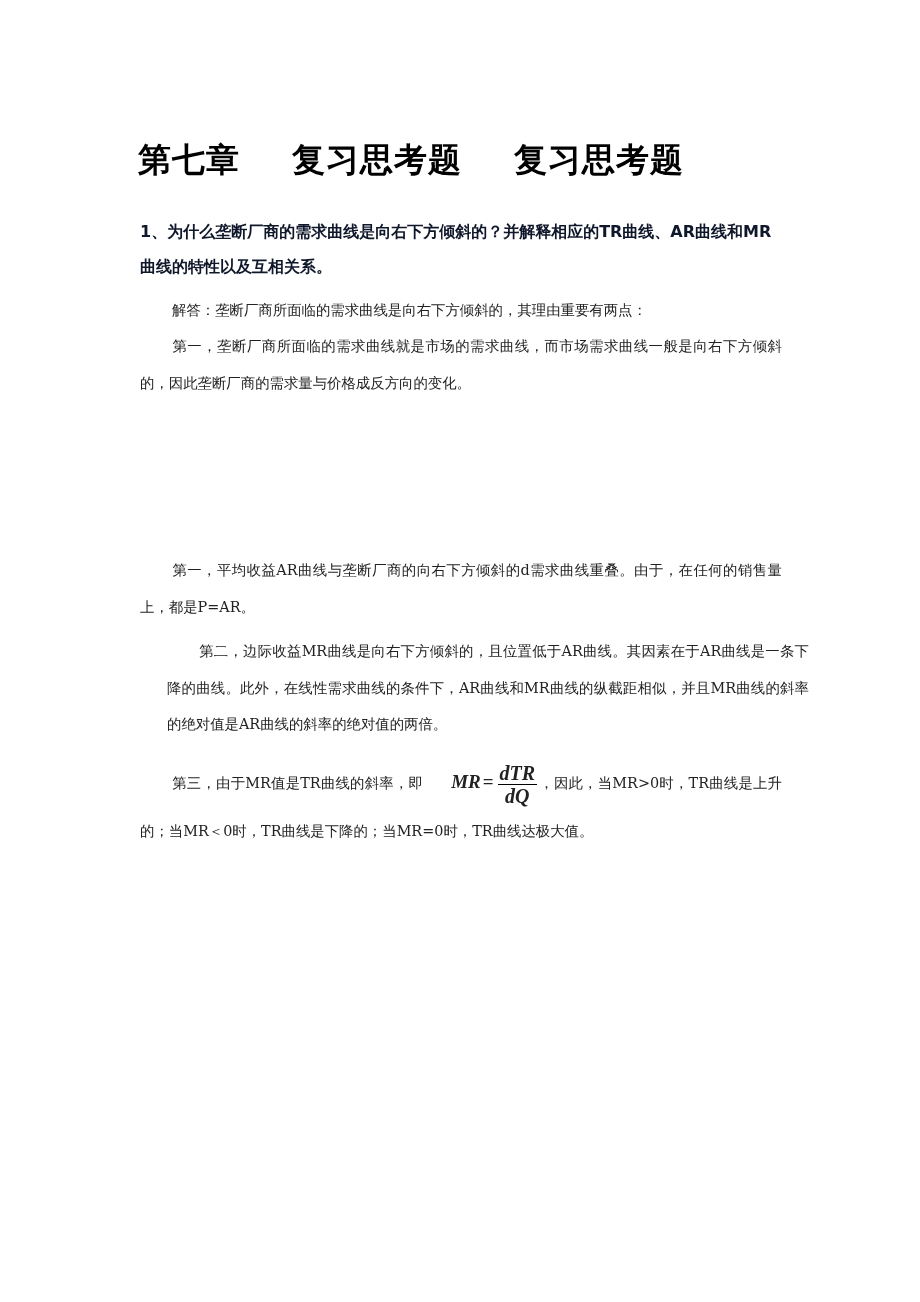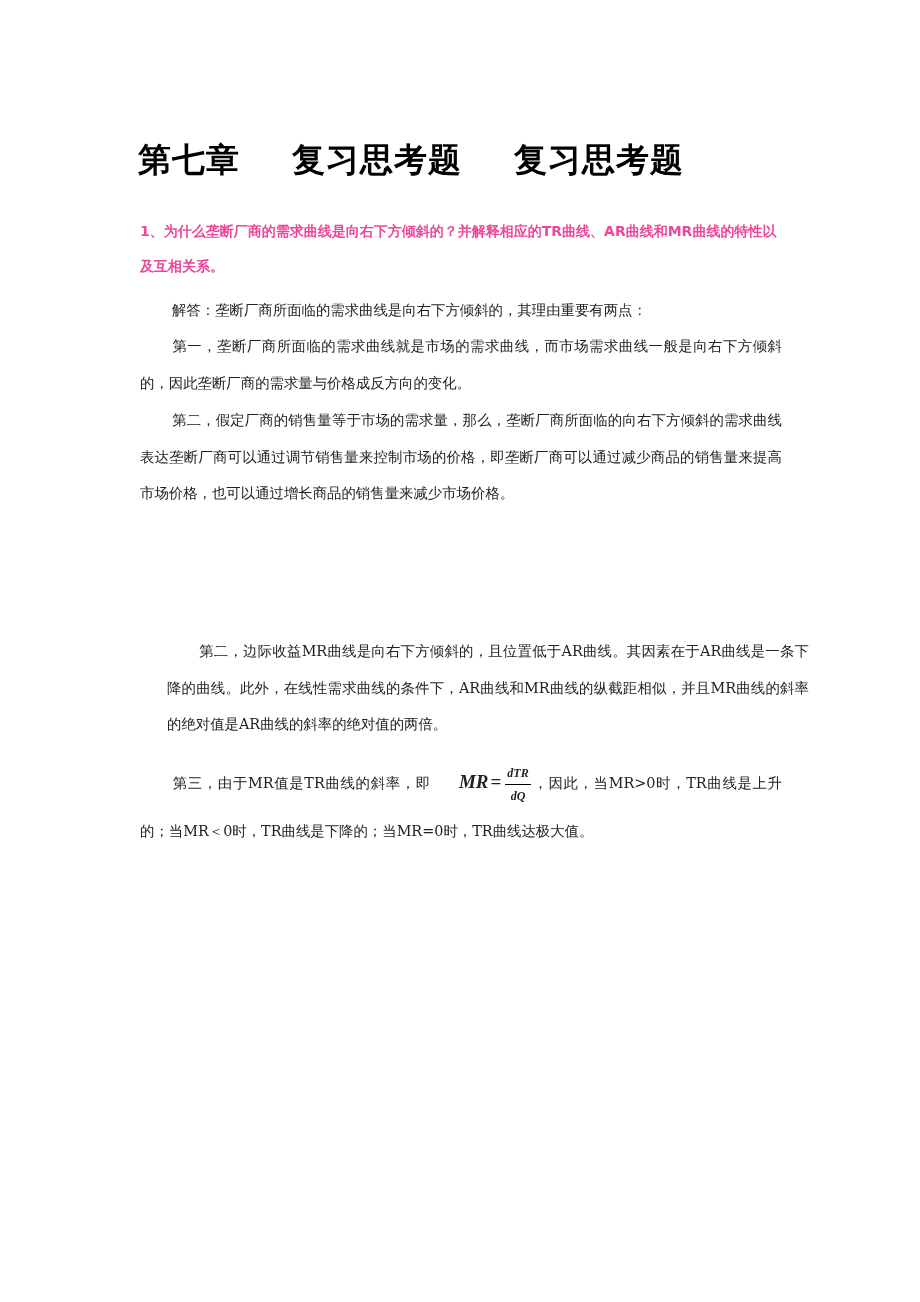--- a/index.html
+++ b/index.html
@@ -7,32 +7,32 @@
   .page { position: absolute; left: 0; top: 0; width: 920px; height: 1302px; background: #fff; }
   .title {
     position: absolute; left: 138px; top: 138px;
     font-family: "DejaVu Sans", sans-serif; font-size: 33px; font-weight: bold;
     letter-spacing: 1px; white-space: pre; color: #000;
   }
   .title span { display: inline-block; text-align: center; }
   .title .gap { width: 52px; }
   .q {
     position: absolute; left: 140px; width: 640px;
-    font-family: "DejaVu Sans", sans-serif; font-size: 14px; font-weight: bold;
-    line-height: 35px; color: #ec4899;
+    font-family: "DejaVu Sans", sans-serif; font-size: 16px; font-weight: bold;
+    line-height: 35px; color: #0f172a;
   }
   .p {
     position: absolute; left: 140px; width: 642px;
     font-family: "DejaVu Serif", serif; font-size: 14.4px;
     line-height: 36.5px; color: #222; text-align: justify;
   }
   .p .indent { display: inline-block; width: 32px; }
   .frac {
     display: inline-block; vertical-align: middle; text-align: center;
-    font-family: "Liberation Serif", serif; font-style: italic; font-weight: bold; font-size: 12px;
+    font-family: "Liberation Serif", serif; font-style: italic; font-weight: bold; font-size: 20px;
     line-height: 22px; margin: 0 2px;
   }
   .frac .num { display: block; border-bottom: 1.5px solid #000; padding: 0 2px; }
   .frac .den { display: block; padding: 0 2px; }
   .mr {
     font-family: Liberation Serif, serif; font-style: italic; font-weight: bold; font-size: 19px; padding-left: 28px;
   }
   .eq { font-family: "Liberation Serif", serif; font-weight: bold; font-size: 19px; margin: 0 2px; }
 </style>
 </head>
@@ -41,21 +41,21 @@
 <div class="page">
 
   <div class="title"><span>第七章</span><span class="gap"></span><span>复习思考题</span><span class="gap"></span><span>复习思考题</span></div>
 
   <div class="q" style="top:214px;">1、为什么垄断厂商的需求曲线是向右下方倾斜的？并解释相应的TR曲线、AR曲线和MR曲线的特性以及互相关系。</div>
 
   <div class="p" style="top:292px;"><span class="indent"></span><span>解答：垄断厂商所面临的需求曲线是向右下方倾斜的，其理由重要有两点：</span></div>
 
   <div class="p" style="top:328px;"><span class="indent"></span><span>第一，垄断厂商所面临的需求曲线就是市场的需求曲线，而市场需求曲线一般是向右下方倾斜的，因此垄断厂商的需求量与价格成反方向的变化。</span></div>
 
-  <div class="p" style="top:402px;"><span class="indent"></span><span>第二，假定厂商的销售量等于市场的需求量，那么，垄断厂商所面临的向右下方倾斜的需求曲线表达垄断厂商可以通过调节销售量来控制市场的价格，即垄断厂商可以通过减少商品的销售量来提高市场价格，也可以通过增长商品的销售量来减少市场价格。</span></div>
 
 
+  <div class="p" style="top:552px;"><span class="indent"></span><span>第一，平均收益AR曲线与垄断厂商的向右下方倾斜的d需求曲线重叠。由于，在任何的销售量上，都是P=AR。</span></div>
 
   <div class="p" style="top:633px;margin-left:27px;"><span class="indent"></span><span>第二，边际收益MR曲线是向右下方倾斜的，且位置低于AR曲线。其因素在于AR曲线是一条下降的曲线。此外，在线性需求曲线的条件下，AR曲线和MR曲线的纵截距相似，并且MR曲线的斜率的绝对值是AR曲线的斜率的绝对值的两倍。</span></div>
 
   <div class="p" style="top:758px; line-height:48px;"><span class="indent"></span><span>第三，由于MR值是TR曲线的斜率，即</span><span class="mr">MR</span><span class="eq">=</span><span class="frac"><span class="num">dTR</span><span class="den">dQ</span></span><span>，因此，当MR&gt;0时，TR曲线是上升的；当MR＜0时，TR曲线是下降的；当MR=0时，TR曲线达极大值。</span></div>
 
 </div>
 
 </body></html>

